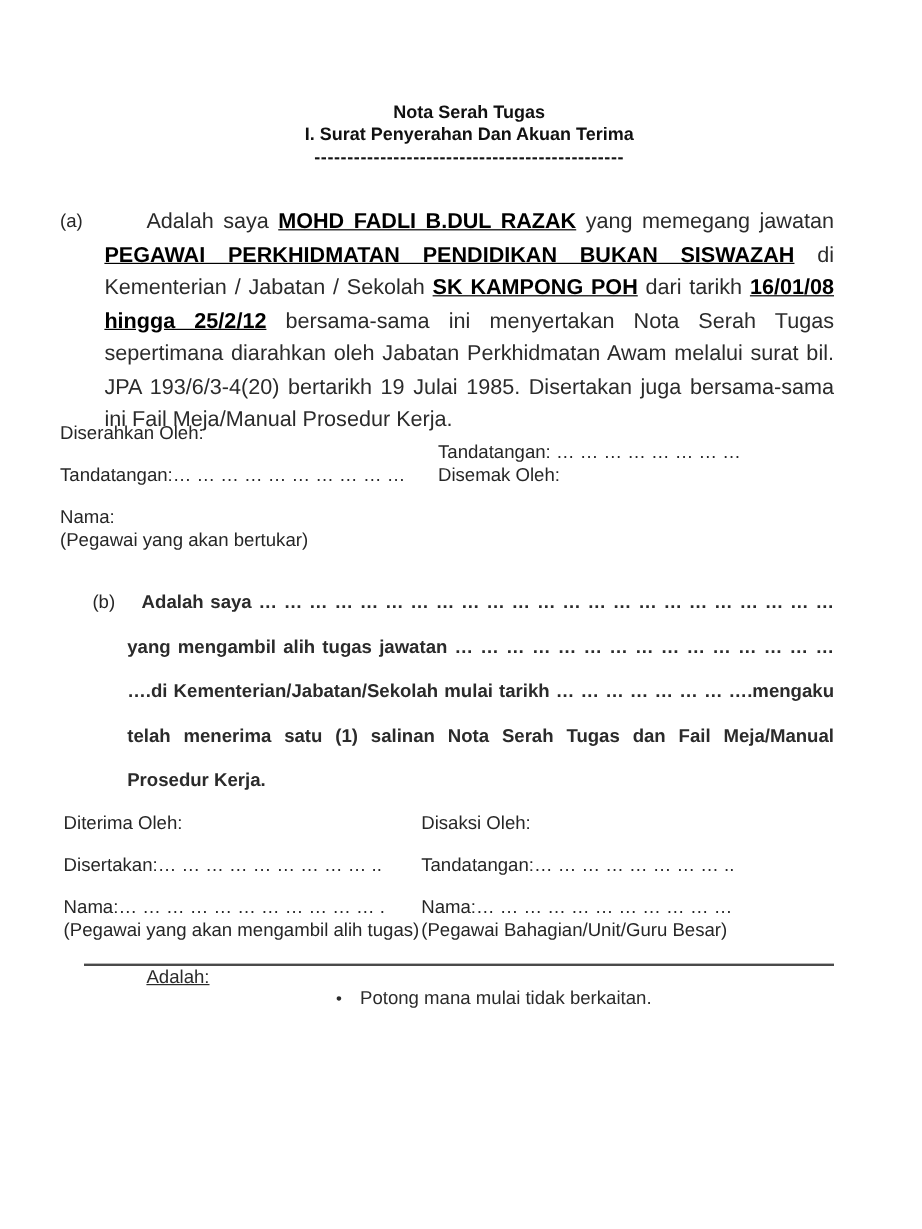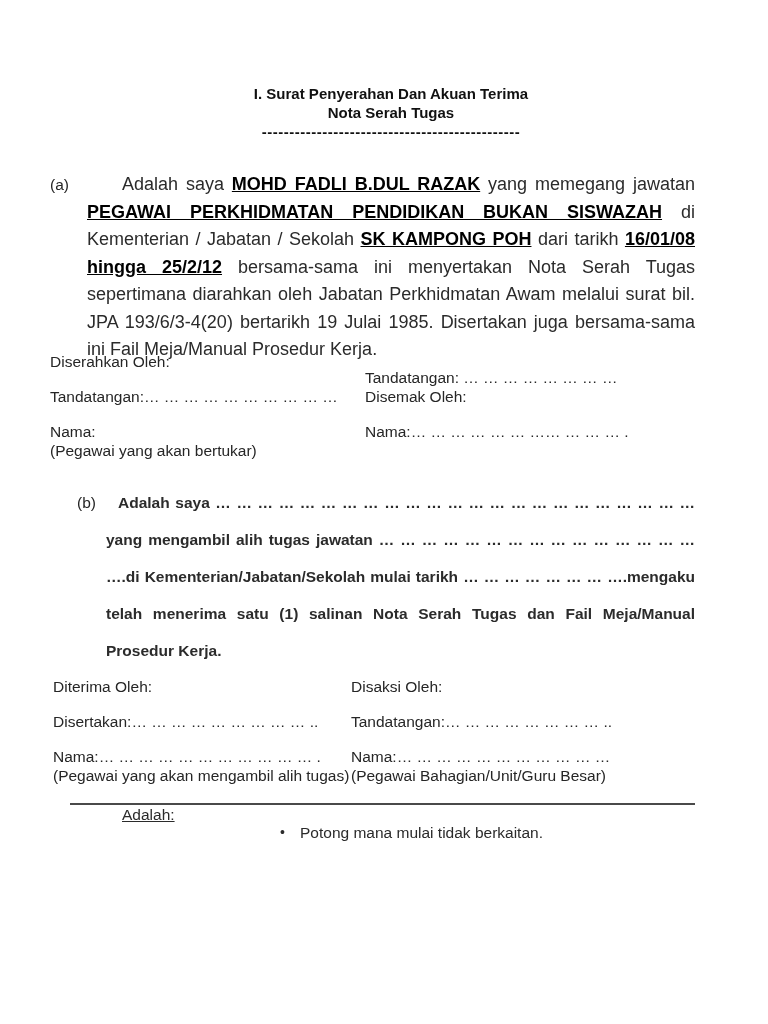--- a/index.html
+++ b/index.html
@@ -49,41 +49,40 @@
   }
   .note-row { position:absolute; top:824px; left:280px; font-size:15.5px; color:#2b2b2b; }
   .note-row .bullet-glyph { display:inline-block; width:20px; font-size:14px; vertical-align:top; }
 </style>
 </head>
 <body>
 
 <div class="page">
 
   <header class="doc-header">
+    <div>Nota Serah Tugas</div>
     <div>I. Surat Penyerahan Dan Akuan Terima</div>
-    <div>Nota Serah Tugas</div>
     <div class="divider">-----------------------------------------------</div>
   </header>
 
   <section class="clause clause-a">
     <span class="marker">(a)</span>
     <p><span>Adalah saya </span><span class="bu">MOHD FADLI B.DUL RAZAK</span><span> yang memegang jawatan </span><span class="bu">PEGAWAI PERKHIDMATAN PENDIDIKAN BUKAN SISWAZAH</span><span> di Kementerian / Jabatan / Sekolah </span><span class="bu">SK KAMPONG POH</span><span> dari tarikh </span><span class="bu">16/01/08 hingga 25/2/12</span><span> bersama-sama ini menyertakan Nota Serah Tugas sepertimana diarahkan oleh Jabatan Perkhidmatan Awam melalui surat bil. JPA 193/6/3-4(20) bertarikh 19 Julai 1985. Disertakan juga bersama-sama ini Fail Meja/Manual Prosedur Kerja.</span></p>
   </section>
 
   <section class="sigblock sigblock-1">
     <div class="sig-col sig-col-left">
       <div class="line">Diserahkan Oleh:</div>
       <div class="line gap16">Tandatangan:… … … … … … … … … …</div>
       <div class="line gap16">Nama:</div>
       <div class="caption">(Pegawai yang akan bertukar)</div>
     </div>
     <div class="sig-col sig-col-right">
       <div class="line gap16">Tandatangan: … … … … … … … …</div>
       <div class="line">Disemak Oleh:</div>
-      <div class="line gap16">Nama:… … … … … … …… … … … .</div>
     </div>
   </section>
 
   <section class="clause clause-b">
     <span class="marker">(b)</span>
     <p><span>Adalah saya </span><span class="dots">… … … … … … … … … … … … … … … … … … … … … … …</span><span> yang mengambil alih tugas jawatan </span><span class="dots">… … … … … … … … … … … … … … … ….di</span><span> Kementerian/Jabatan/Sekolah mulai tarikh </span><span class="dots">… … … … … … … ….mengaku</span><span> telah menerima satu (1) salinan Nota Serah Tugas dan Fail Meja/Manual Prosedur Kerja.</span></p>
   </section>
 
   <section class="sigblock sigblock-2">
     <div class="sig-col sig-col-left">

